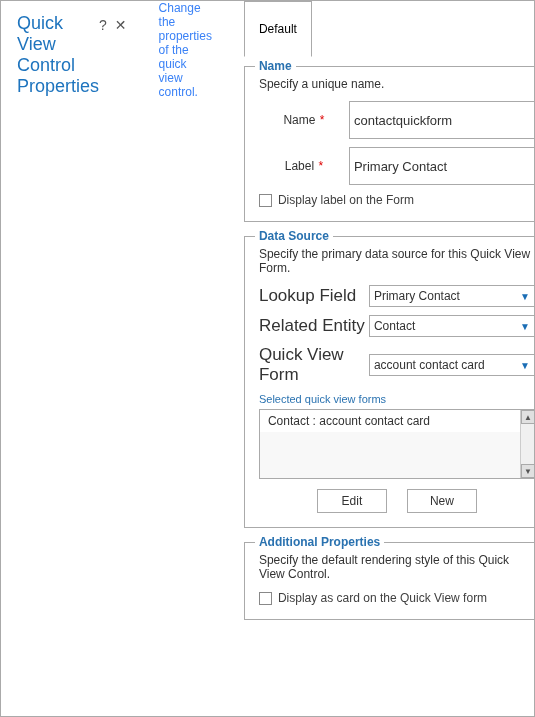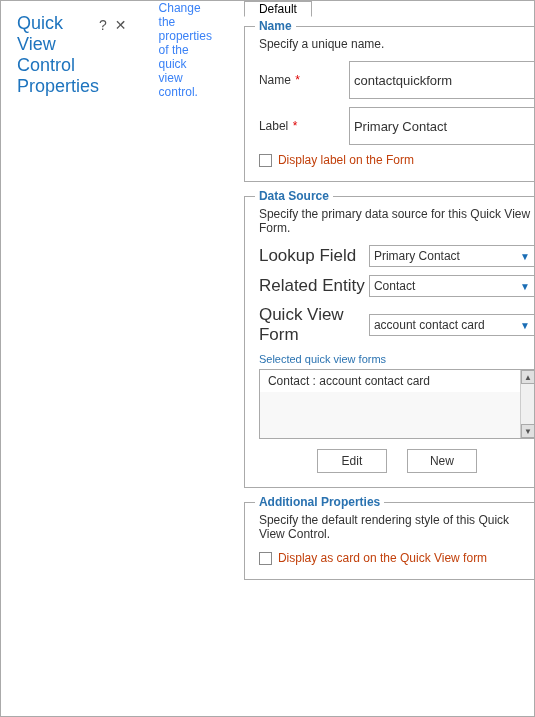--- a/index.html
+++ b/index.html
@@ -89,21 +89,21 @@
       overflow: hidden;
     }
     .tab-bar {
       display: flex;
       margin-bottom: 10px;
     }
     .tab {
       border: 1px solid #aaa;
       border-bottom: 1px solid #fff;
       background: #fff;
-      padding: 0 14px;
+      padding: 20px 14px;
       font-size: 12px;
       cursor: pointer;
       position: relative;
       z-index: 1;
       margin-bottom: -1px;
     }
     .section-box {
       border: 1px solid #aaa;
       margin-bottom: 14px;
       position: relative;
@@ -127,20 +127,21 @@
     .form-row {
       display: flex;
       align-items: center;
       margin-bottom: 8px;
     }
     .form-label {
       width: 90px;
       font-size: 12px;
       color: #333;
       flex-shrink: 0;
+      text-align: center;
     }
     .required-star {
       color: #d00;
       margin-left: 1px;
     }
     .form-input {
       flex: 1;
       height: 22px;
       border: 1px solid #aaa;
       padding: 18px 4px;
@@ -159,21 +160,21 @@
       height: 13px;
       border: 1px solid #888;
       background: #fff;
       display: flex;
       align-items: center;
       justify-content: center;
       font-size: 9px;
     }
     .checkbox-label {
       font-size: 12px;
-      color: #c2410c;
+      color: #404040;
     }
     .dropdown-row {
       display: flex;
       align-items: center;
       margin-bottom: 8px;
     }
     .dropdown-label {
       width: 110px;
       font-size: 17px;
       color: #333;

